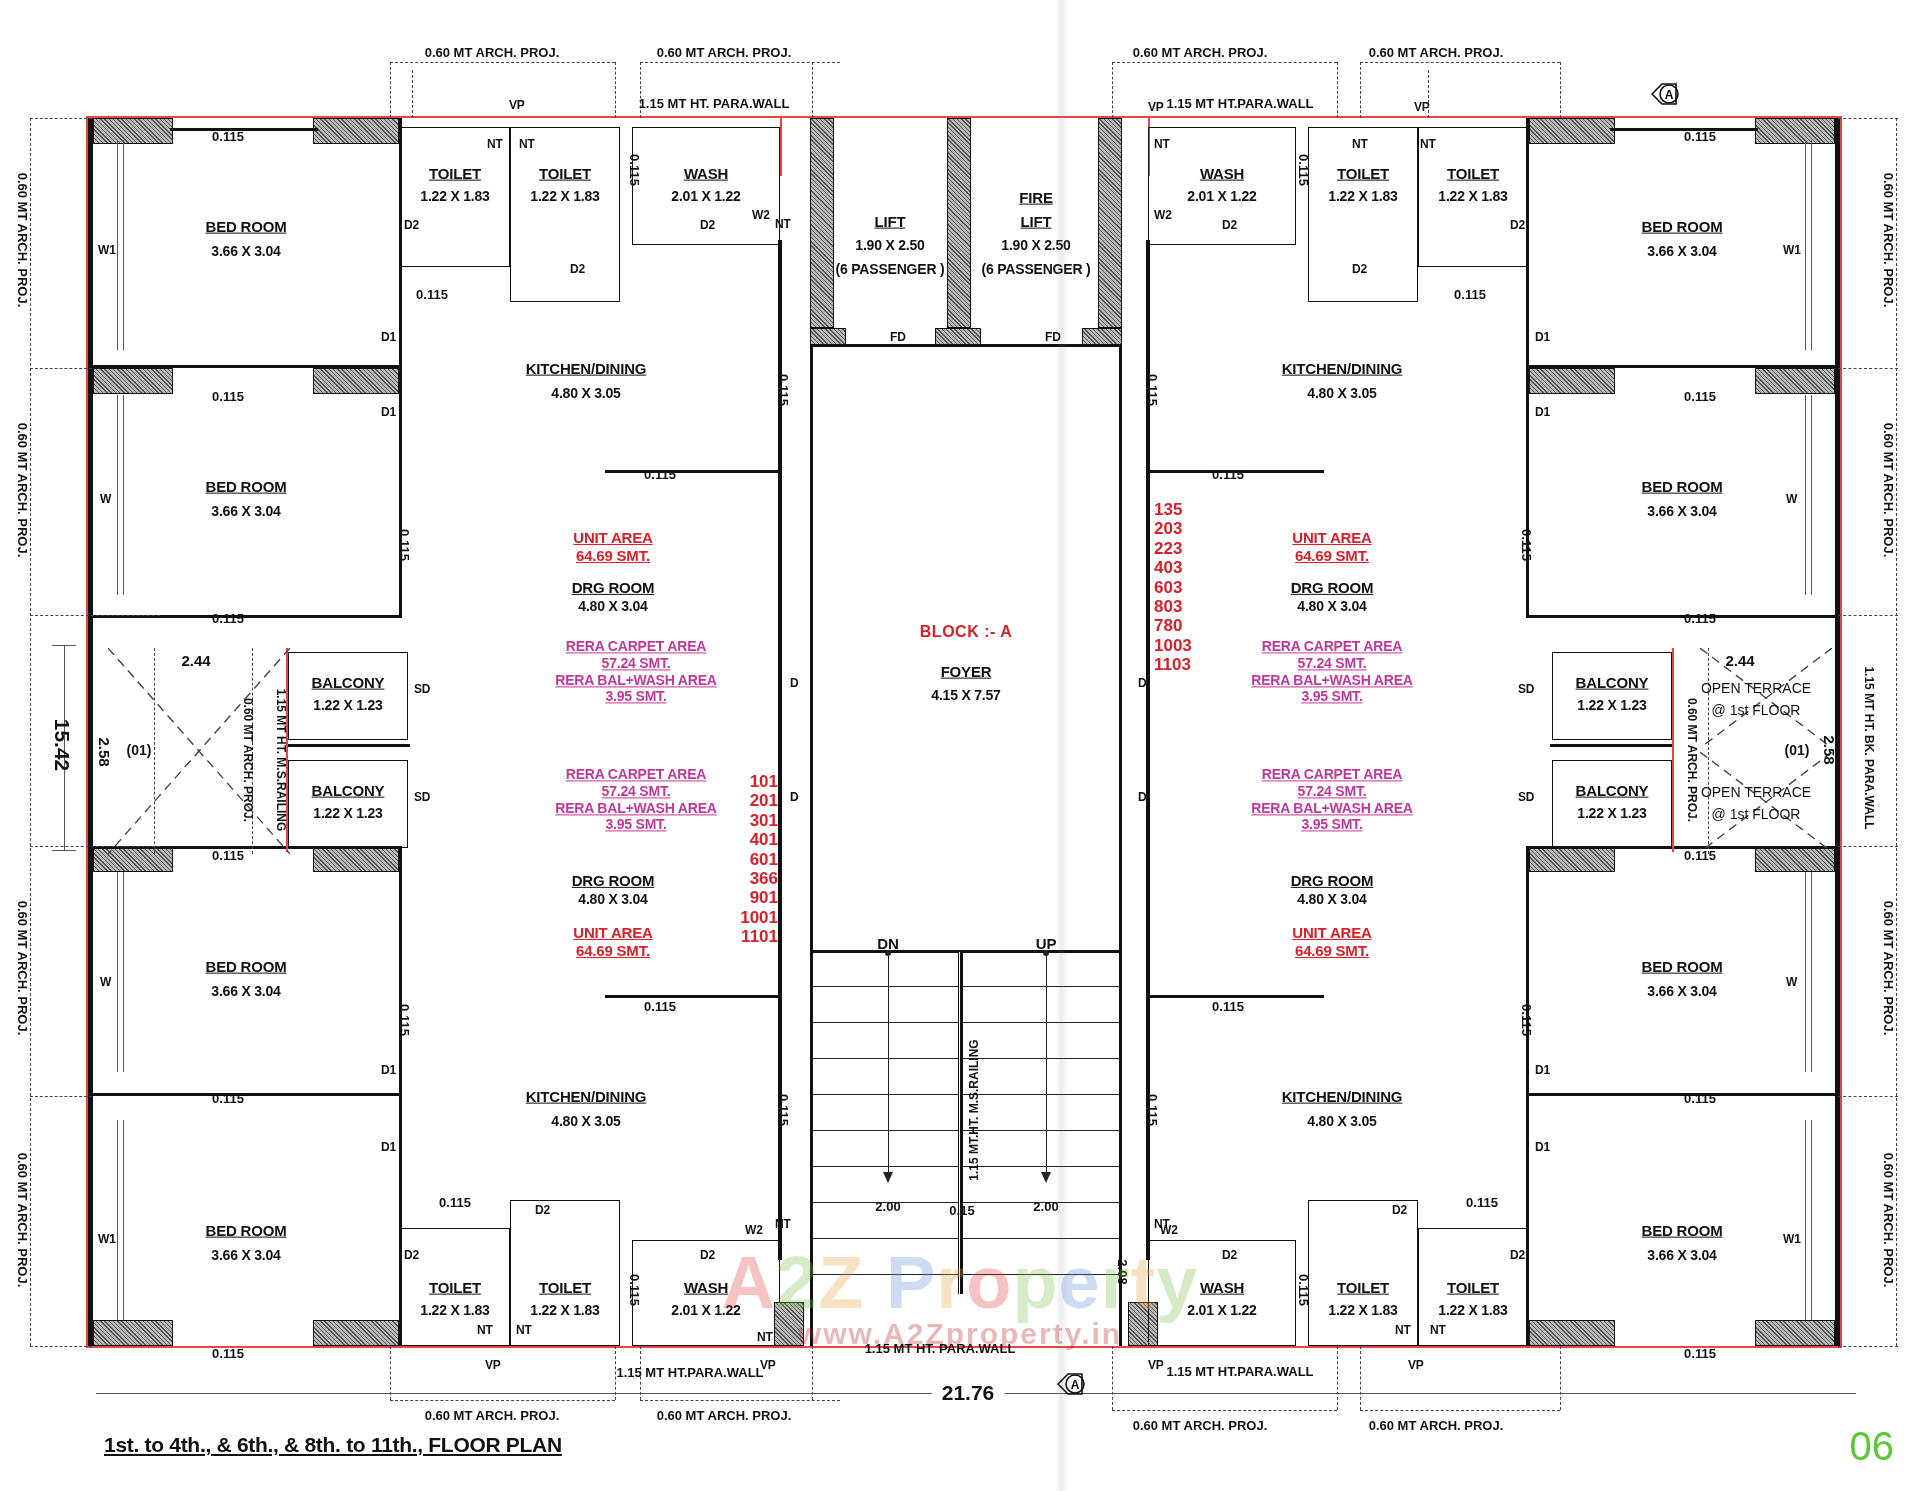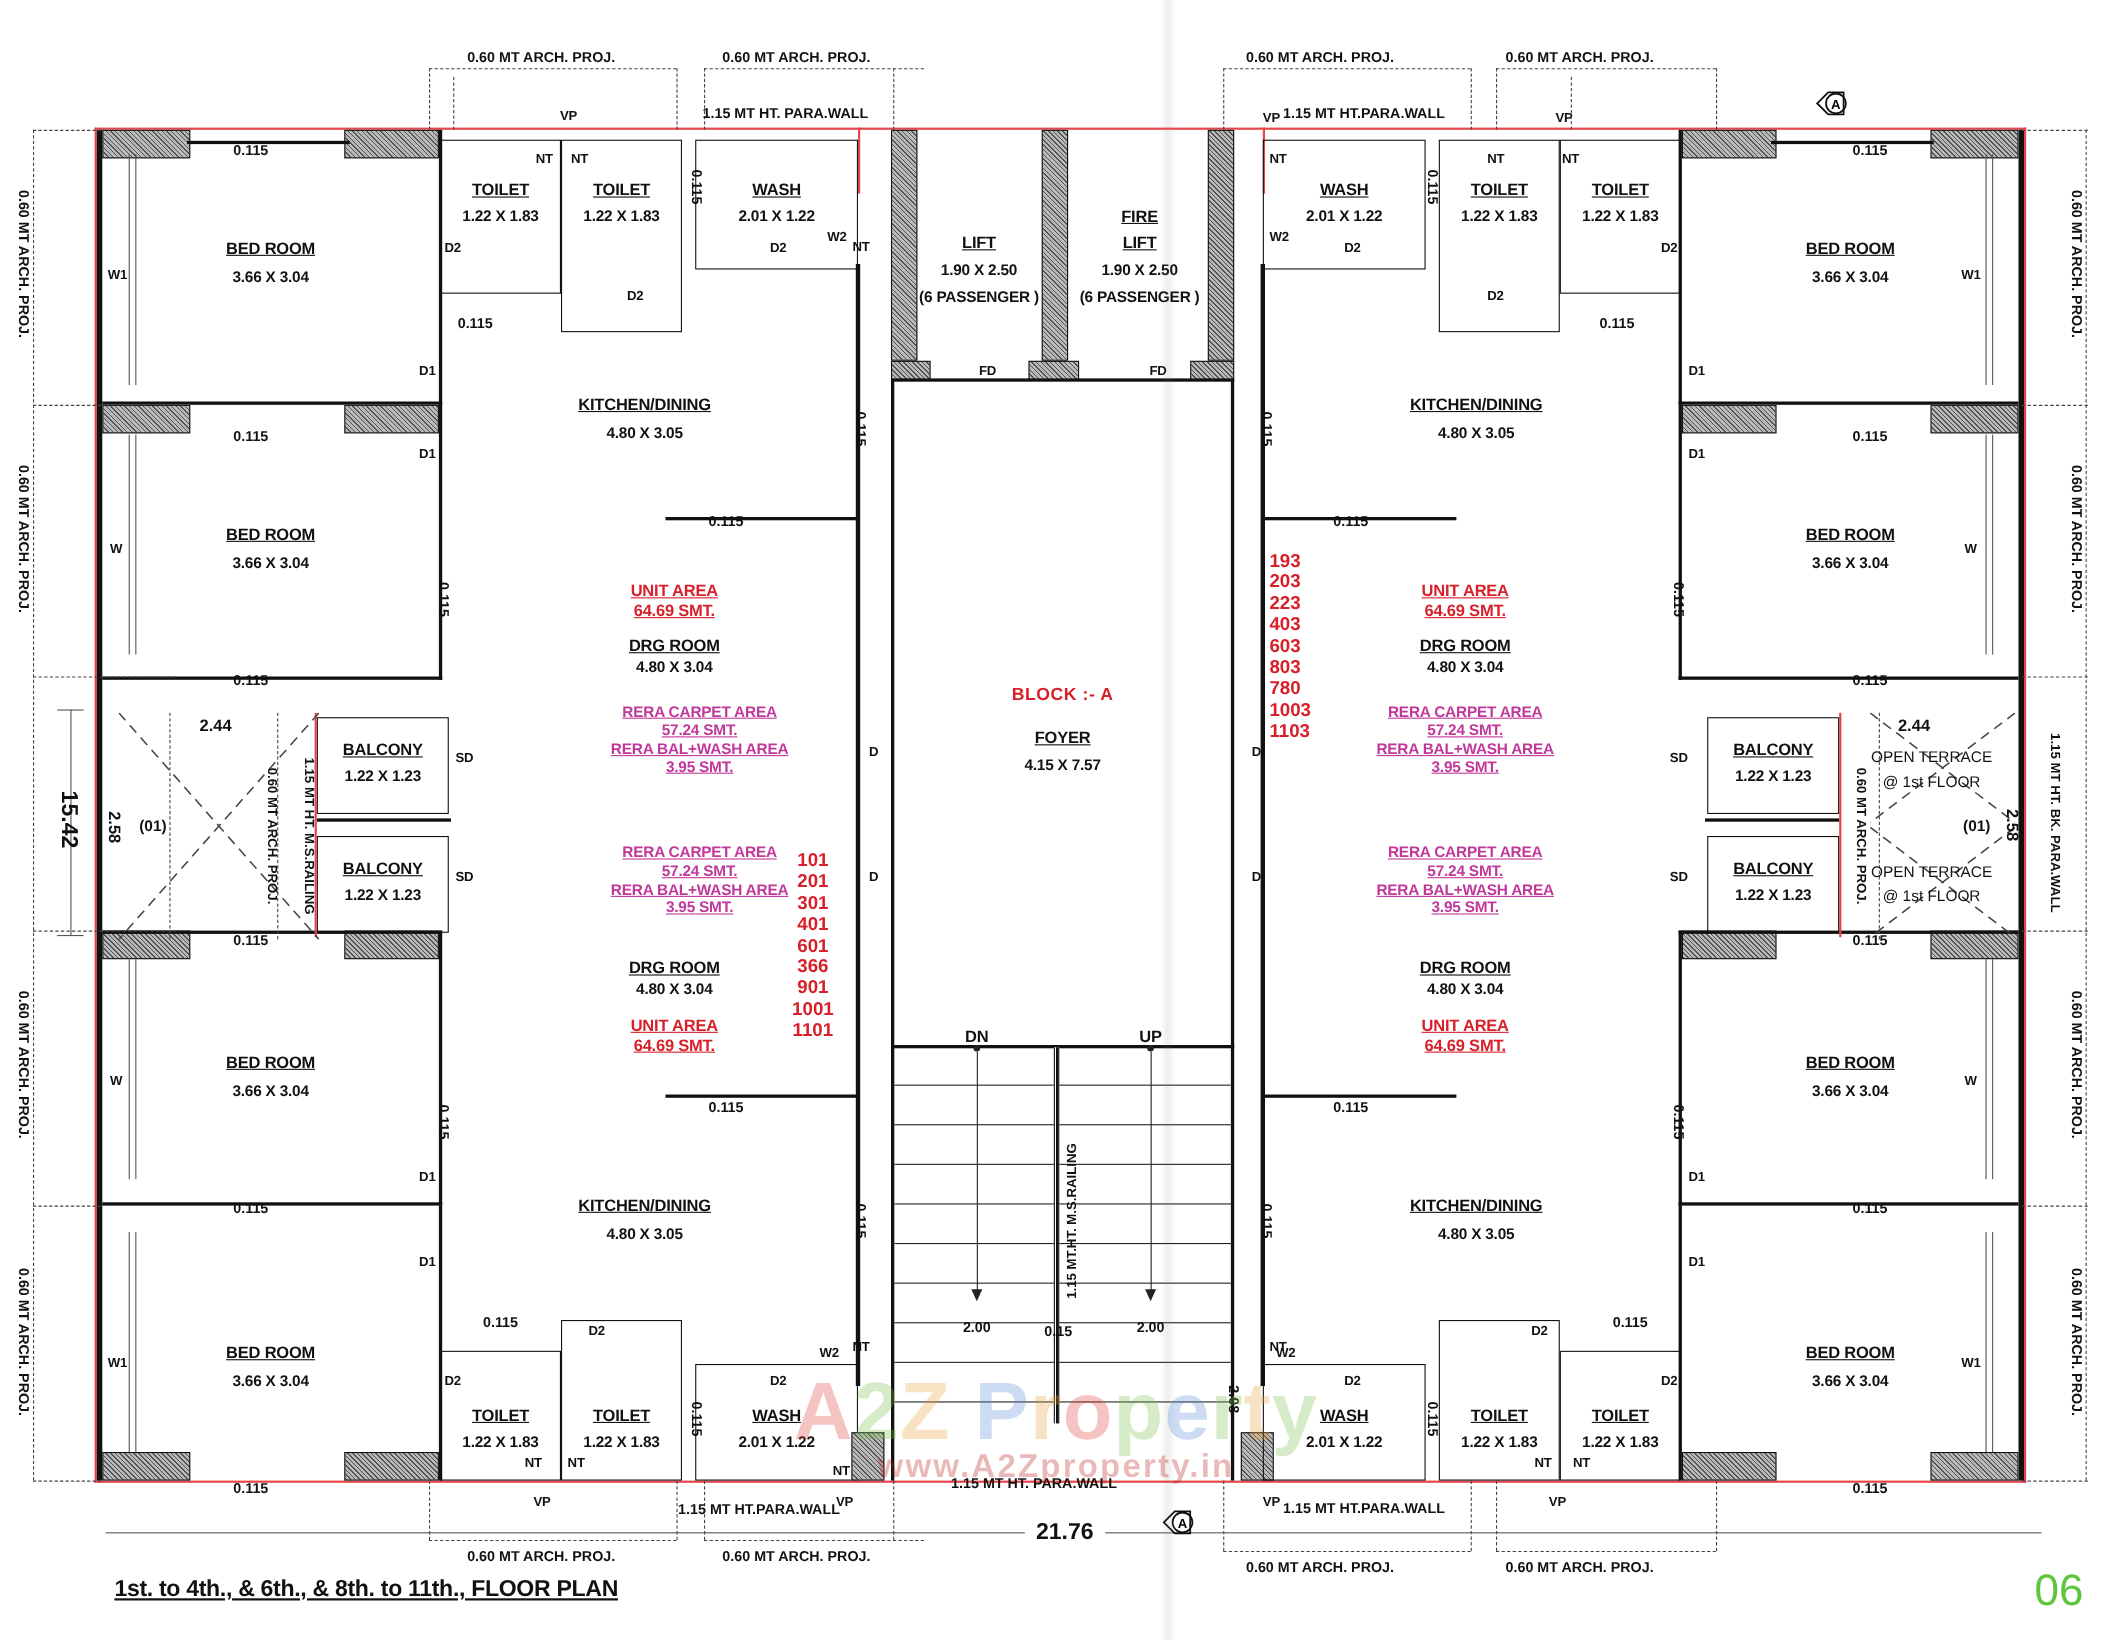--- a/index.html
+++ b/index.html
@@ -184,21 +184,21 @@
     <div class="rera">3.95 SMT.</div>
   </div>
   <div class="lbl lbl-c" style="left:613px;top:890px;">
     <div class="room-name">DRG ROOM</div>
     <div class="room-dim">4.80 X 3.04</div>
   </div>
   <div class="lbl lbl-c" style="left:613px;top:942px;">
     <div class="unit-area">UNIT AREA</div>
     <div class="unit-area">64.69 SMT.</div>
   </div>
-  <div class="unit-nums" id="un-bl" style="position:absolute;left:700px;top:772px;width:78px;text-align:center;">
+  <div class="unit-nums" id="un-bl" style="position:absolute;left:700px;top:772px;width:78px;">
       <div>101</div>
       <div>201</div>
       <div>301</div>
       <div>401</div>
       <div>601</div>
       <div>366</div>
       <div>901</div>
       <div>1001</div>
       <div>1101</div>
     </div>
@@ -378,21 +378,21 @@
 
   <div class="wall" style="left:1146px;top:240px;width:4px;height:500px;"></div>
   <div class="wall" style="left:1148px;top:470px;width:176px;height:3px;"></div>
   <div class="lbl room-name lbl-c" style="left:1342px;top:369px;">KITCHEN/DINING</div>
   <div class="lbl room-dim lbl-c" style="left:1342px;top:394px;">4.80 X 3.05</div>
   <div class="dim-txt" style="left:1228px;top:474px;">0.115</div>
   <div class="dim-txt vtxt" style="left:1526px;top:545px;">0.115</div>
   <div class="dim-txt vtxt" style="left:1152px;top:390px;">0.115</div>
 
   <div class="unit-nums" id="un-tr" style="position:absolute;left:1154px;top:500px;width:78px;text-align:left;">
-      <div>193</div>
+      <div>135</div>
       <div>203</div>
       <div>223</div>
       <div>403</div>
       <div>603</div>
       <div>803</div>
       <div>780</div>
       <div>1003</div>
       <div>1103</div>
     </div>
   <div class="lbl lbl-c" style="left:1332px;top:547px;">

